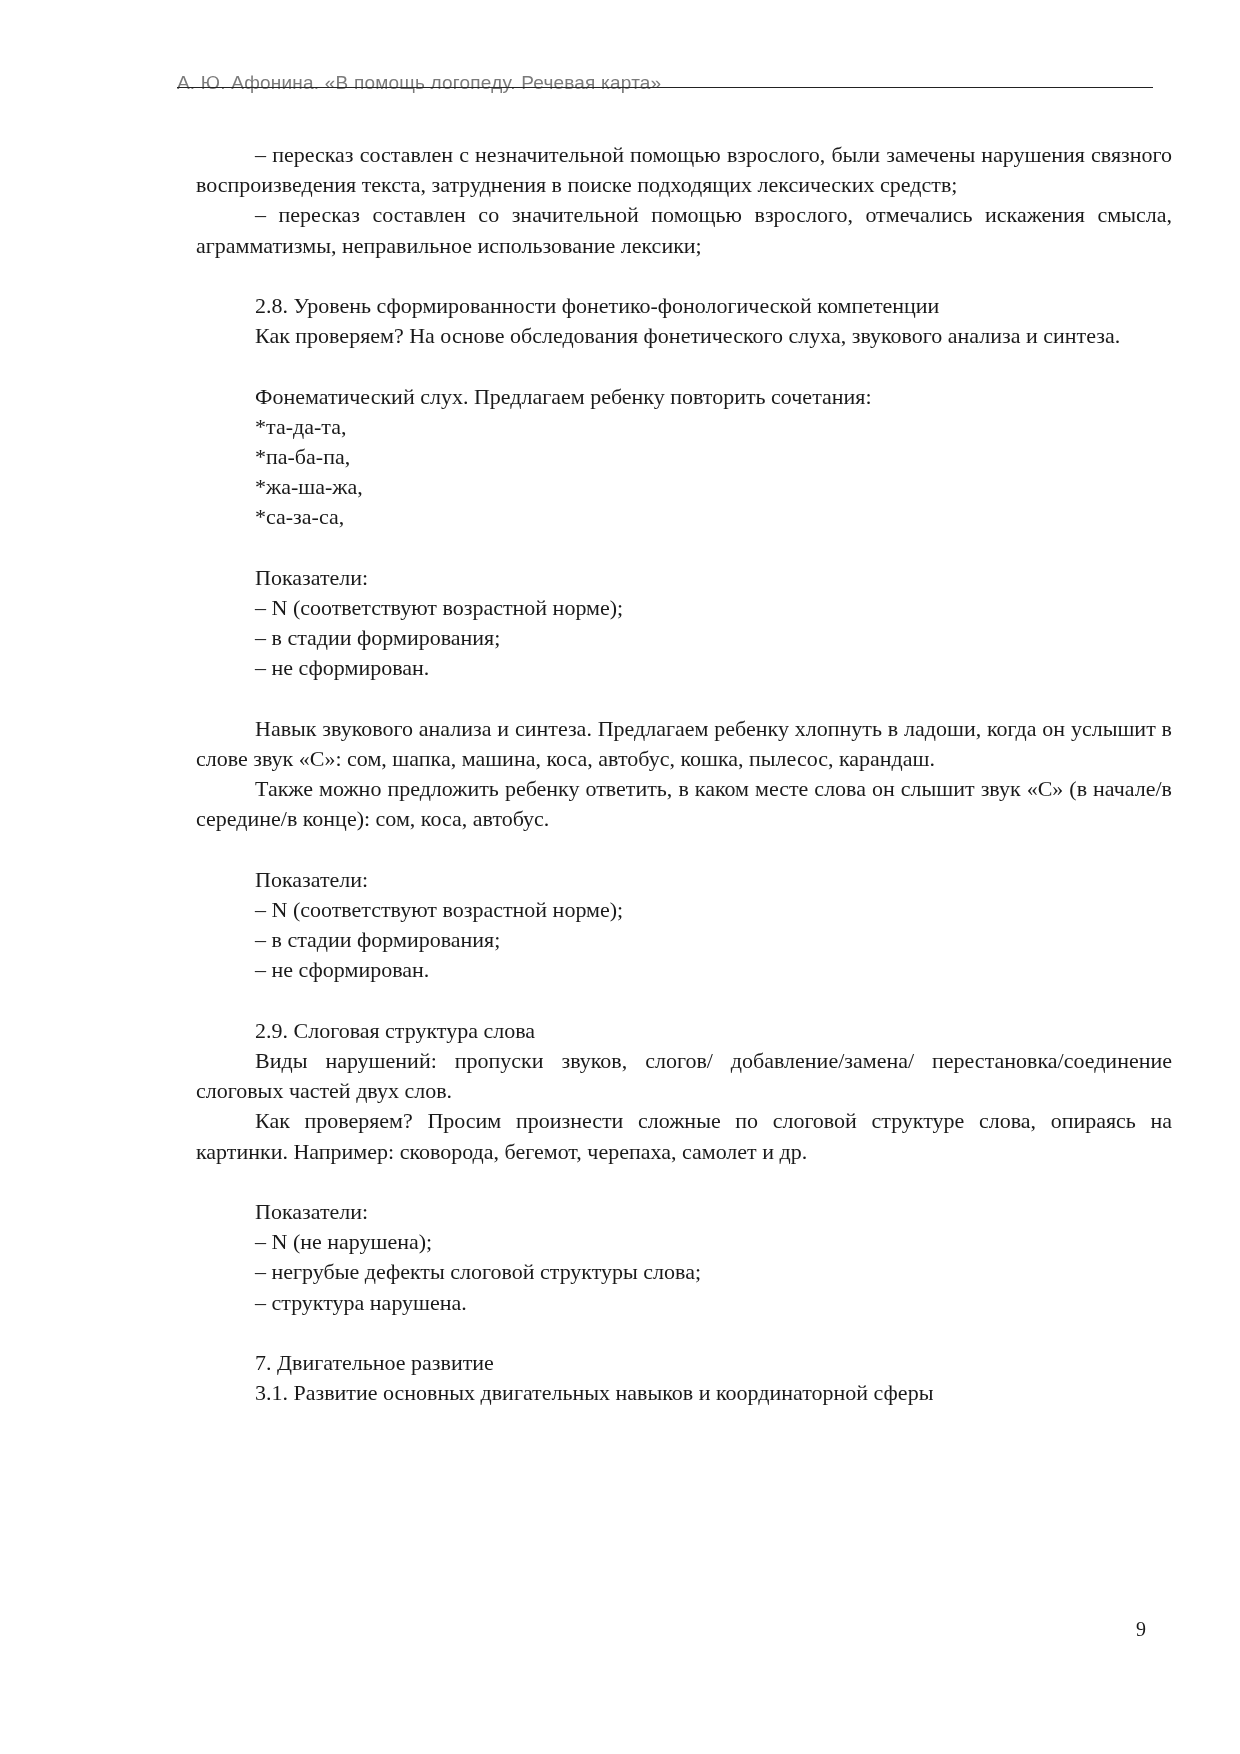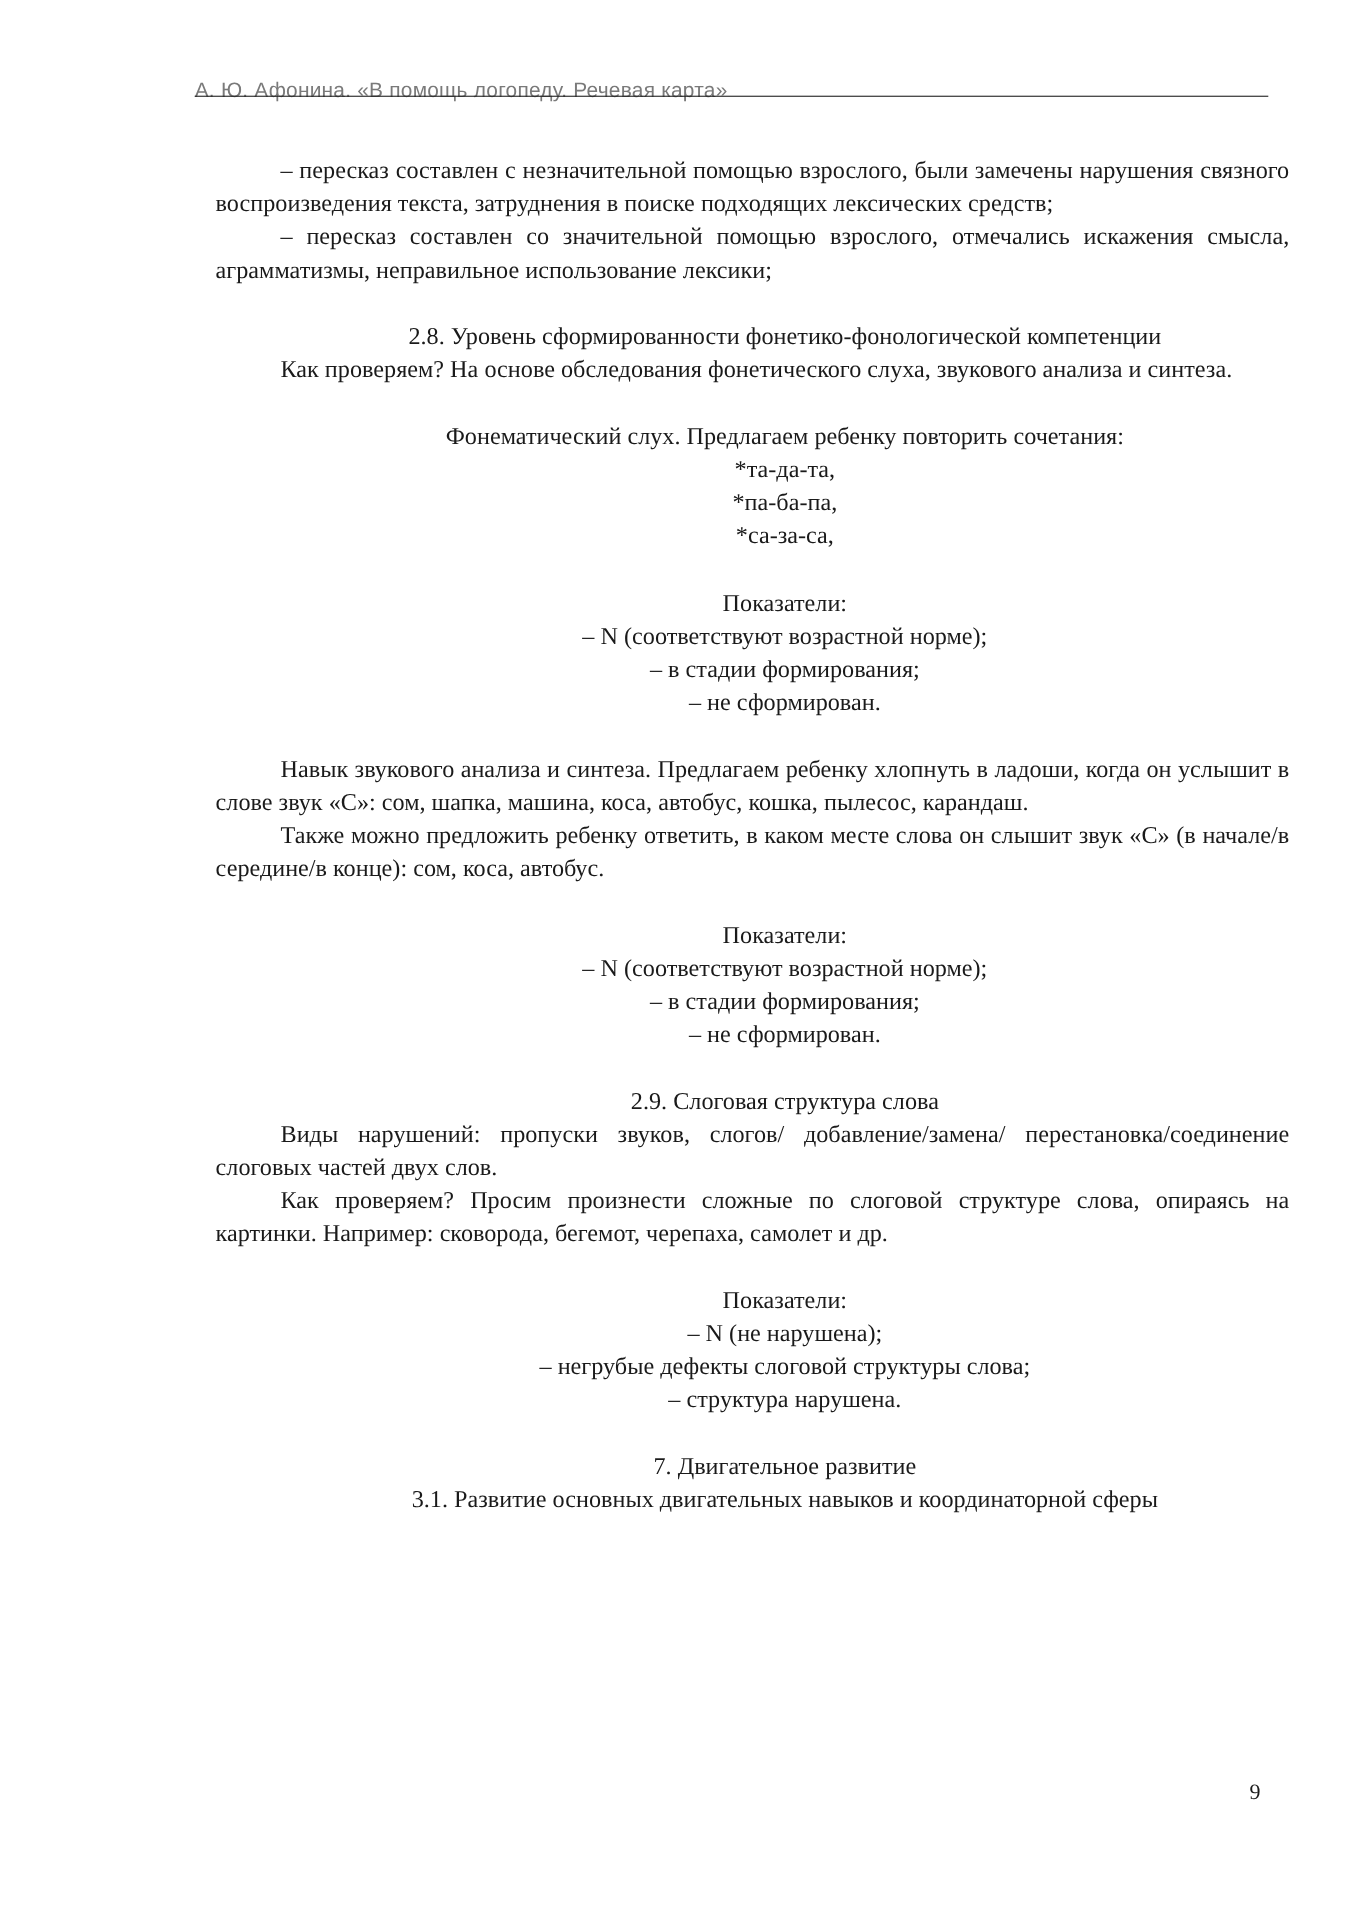--- a/index.html
+++ b/index.html
@@ -14,21 +14,21 @@
     border-top: 1.5px solid #222222;
   }
   .body {
     position: absolute; left: 177px; top: 140px; width: 976px;
     font-family: "Liberation Serif", serif; font-size: 22px; color: #1a1a1a;
     line-height: 30.2px;
     margin-left: 19px;
   }
   .p { margin: 0; text-align: justify; }
   .ind { text-indent: 59px; }
-  .lst { padding-left: 59px; text-align: center; }
+  .lst { padding-left: 59px; text-align: left; }
   .gap { height: 30.2px; }
   .pagenum {
     position: absolute; left: 1136px; top: 1618px;
     font-family: "Liberation Serif", serif; font-size: 20px; color: #1a1a1a;
   }
 </style>
 </head>
 <body>
 
 <div class="header">А.  Ю.  Афонина.  «В помощь логопеду. Речевая карта»</div>
@@ -41,20 +41,21 @@
   <div class="gap"></div>
 
   <p class="p lst">2.8. Уровень сформированности фонетико-фонологической компетенции</p>
   <p class="p ind">Как проверяем? На основе обследования фонетического слуха, звукового анализа и синтеза.</p>
 
   <div class="gap"></div>
 
   <p class="p lst">Фонематический слух. Предлагаем ребенку повторить сочетания:</p>
   <p class="p lst">*та-да-та,</p>
   <p class="p lst">*па-ба-па,</p>
+  <p class="p lst">*жа-ша-жа,</p>
   <p class="p lst">*са-за-са,</p>
 
   <div class="gap"></div>
 
   <p class="p lst">Показатели:</p>
   <p class="p lst">– N (соответствуют возрастной норме);</p>
   <p class="p lst">– в стадии формирования;</p>
   <p class="p lst">– не сформирован.</p>
 
   <div class="gap"></div>

